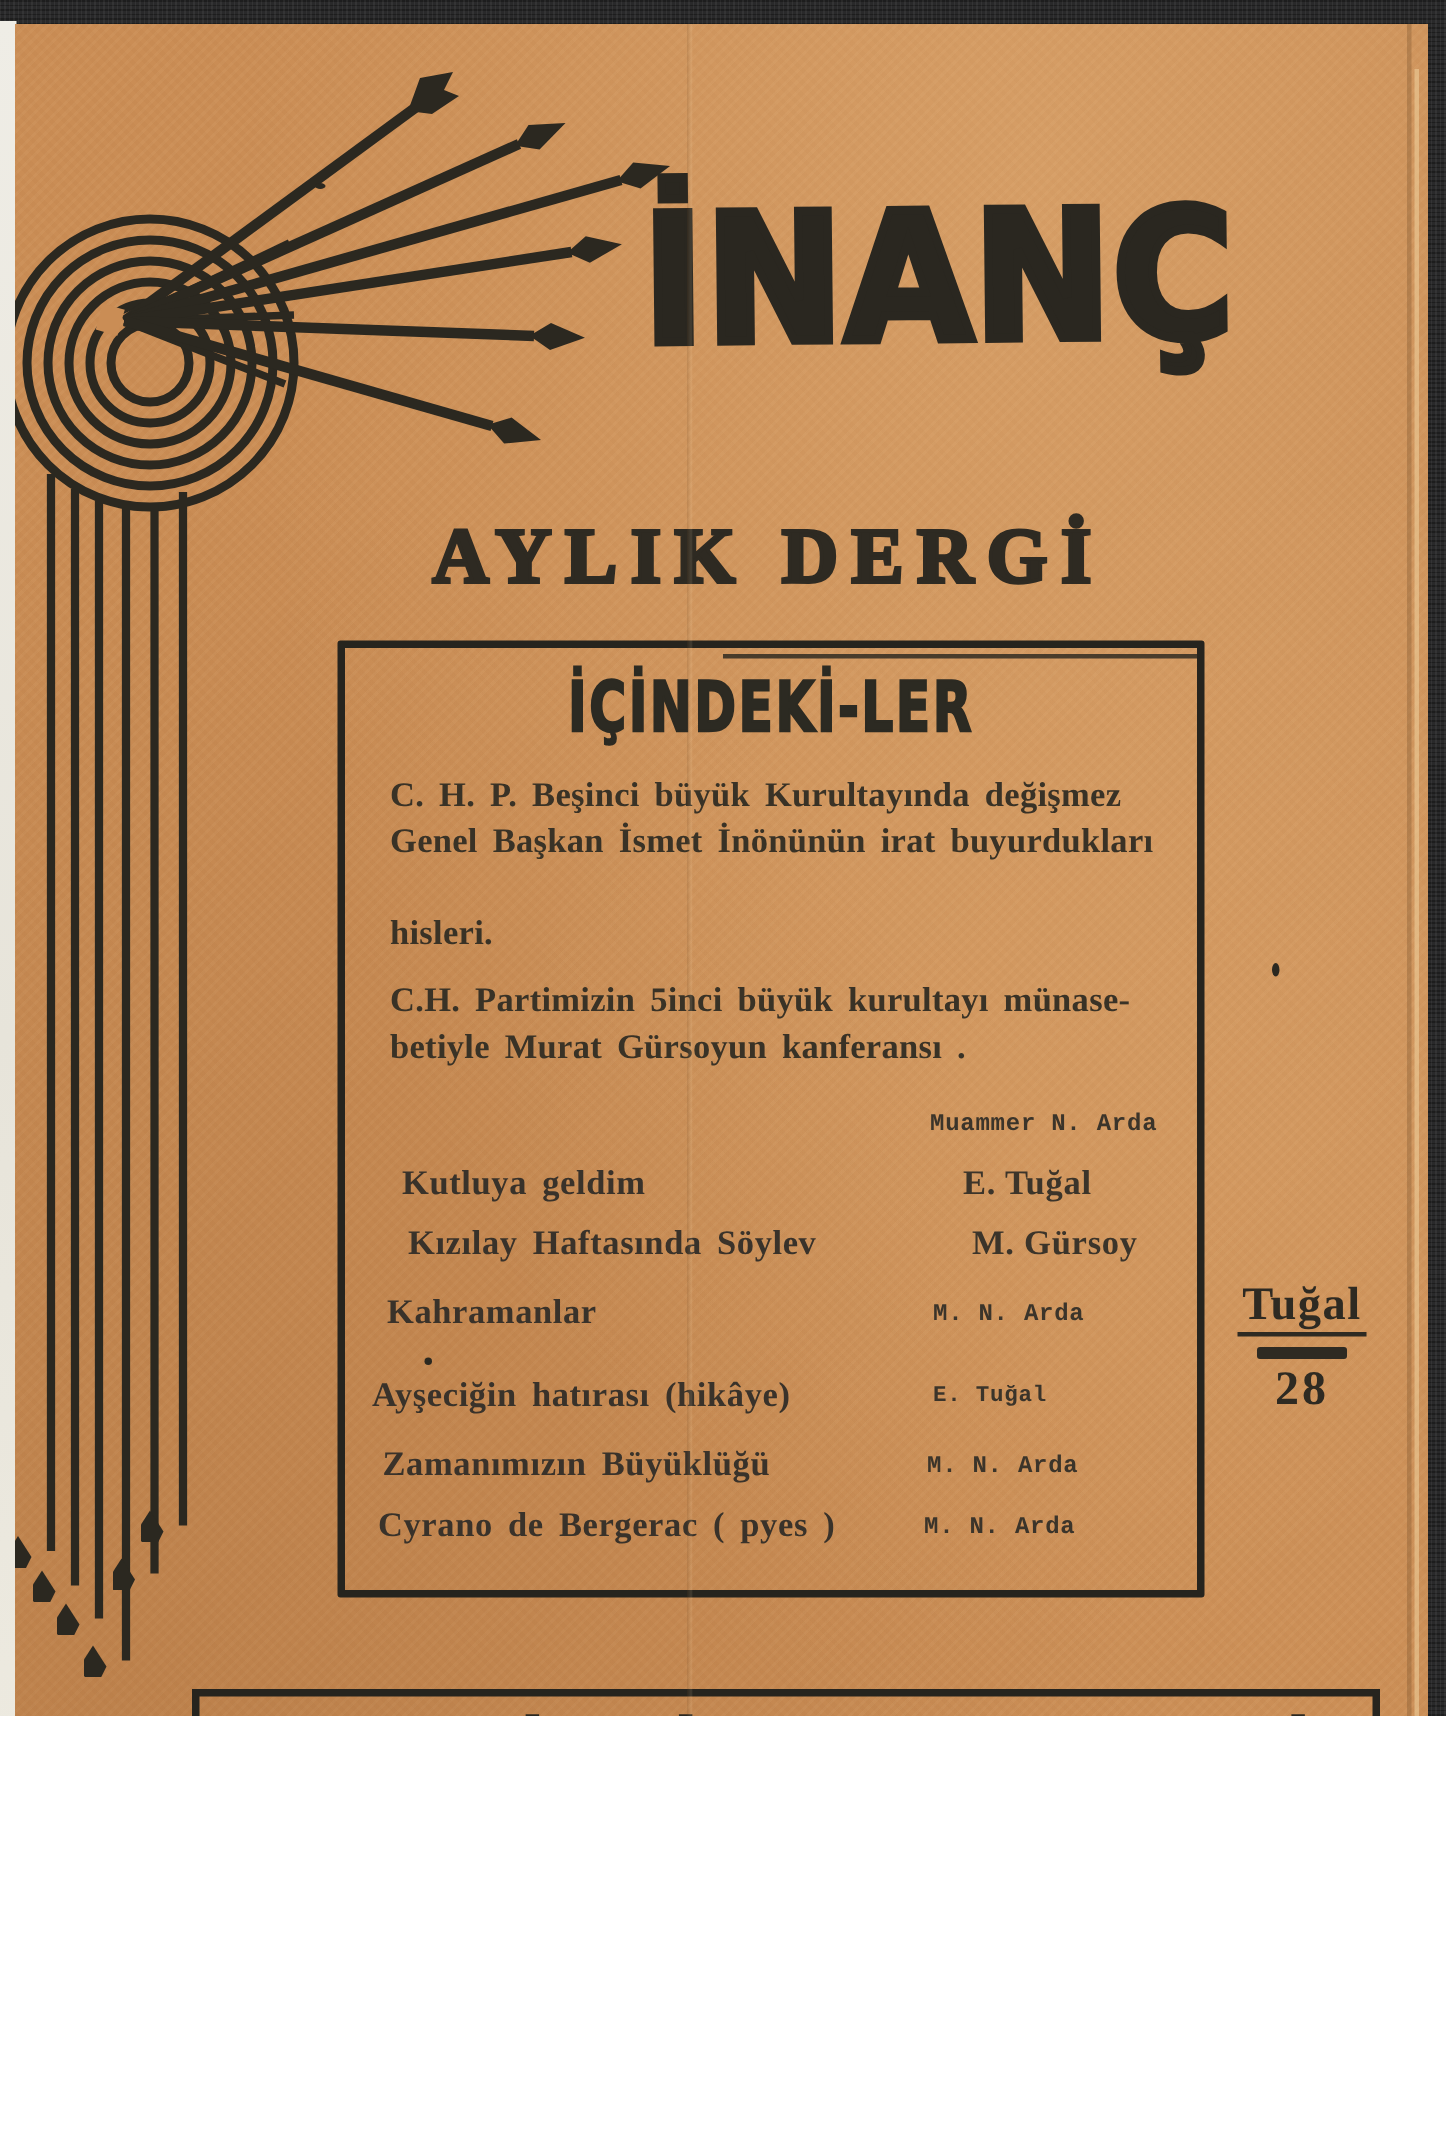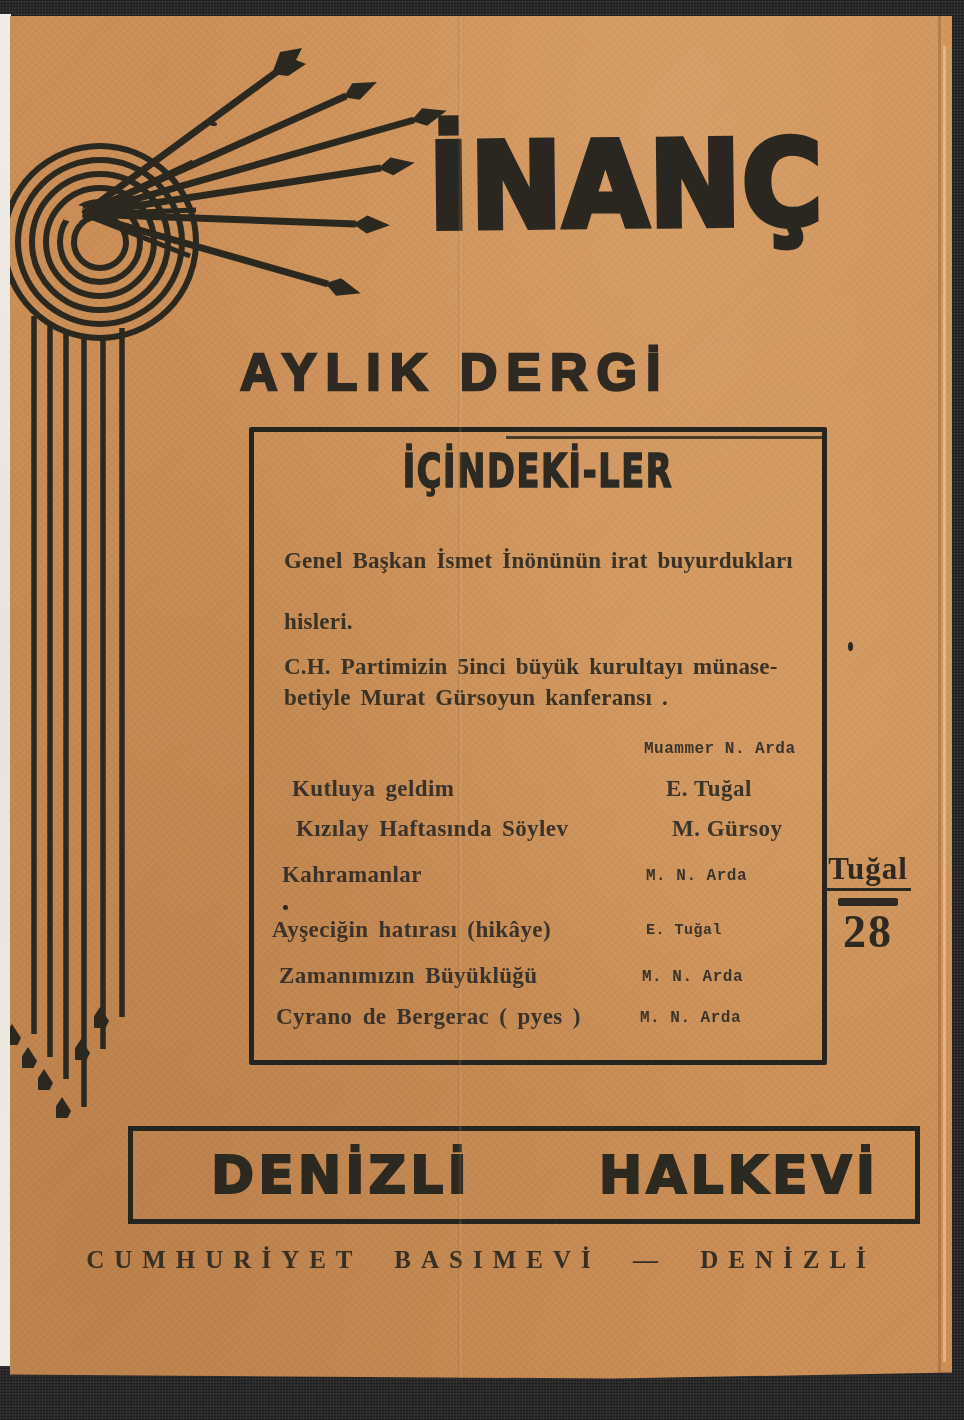--- a/index.html
+++ b/index.html
@@ -2,21 +2,21 @@
 <html><head>
 <meta charset="utf-8">
 <style>
   html,body{margin:0;padding:0;}
   body{
     width:964px;height:1420px;overflow:hidden;
     font-family:"Liberation Serif", serif;
   }
   
   .stage{
-    position:relative;width:964px;height:1420px;overflow:hidden;
+    position:relative;width:964px;height:1144px;overflow:hidden;
     background-color:#29292a;
     background-image:
       repeating-linear-gradient(90deg, rgba(255,255,255,.05) 0 1px, transparent 1px 3px),
       repeating-linear-gradient(0deg, rgba(0,0,0,.30) 0 1px, transparent 1px 3px);
   }
   .white-strip{
     position:absolute;left:0;top:14px;width:11px;height:1352px;
     background:linear-gradient(180deg,#efede6 0%,#e7e4da 50%,#efece2 100%);
   }
   
@@ -48,29 +48,29 @@
   
   .masthead{
     position:absolute;left:418px;top:110px;width:460px;
     font-family:"DejaVu Sans", sans-serif;font-weight:bold;
     font-size:118px;line-height:1.05;color:#2a2720;
     -webkit-text-stroke:6px #2a2720;
     letter-spacing:1px;transform:rotate(-.6deg) scaleX(.93);transform-origin:left top;
     white-space:nowrap;
   }
   .subtitle{
-    position:absolute;left:230px;top:326px;width:545px;
-    font-family:Liberation Sans, sans-serif;font-weight:bold;
+    position:absolute;left:230px;top:326px;width:545px;text-align:center;
+    font-family:Liberation Serif, serif;font-weight:bold;
     font-size:52px;color:#2e2a22;-webkit-text-stroke:2.5px #2e2a22;
     letter-spacing:9px;white-space:nowrap;
   }
   
   .toc{
     position:absolute;left:215px;top:411px;width:578px;height:638px;
-    box-sizing:border-box;border:5px solid #26241e;border-radius:2px;margin-left:24px;
+    box-sizing:border-box;border:5px solid #26241e;border-radius:2px;
   }
   .toc .inner-line{
     position:absolute;right:-2px;top:4px;width:56%;height:3px;background:#26241e;opacity:.8;
   }
   .toc-header{
     position:absolute;left:0;top:15px;width:100%;text-align:center;
     font-family:"DejaVu Sans", sans-serif;font-weight:bold;
     font-size:42px;color:#2c2a22;-webkit-text-stroke:1.5px #2c2a22;
     letter-spacing:2px;transform:scale(.8,1.1);
   }
@@ -95,21 +95,21 @@
   
   .issue{
     position:absolute;left:806px;top:835px;width:104px;text-align:center;
     color:#2e2a22;font-family:"Liberation Serif", serif;
   }
   .issue-label{
     display:inline-block;font-weight:bold;font-size:31px;letter-spacing:1px;
     border-bottom:3px solid #2e2a22;padding:0 3px 1px 3px;
   }
   .issue-bar{width:60px;height:8px;background:#2e2a22;margin:7px auto 3px auto;border-radius:2px;}
-  .issue-number{font-weight:bold;font-size:46px;letter-spacing:2px;line-height:1;}
+  .issue-number{font-weight:bold;font-size:32px;letter-spacing:2px;line-height:1;}
   
   .pub-box{
     position:absolute;left:118px;top:1110px;width:792px;height:98px;
     box-sizing:border-box;border:5px solid #26241e;
     display:flex;align-items:center;
     font-family:"DejaVu Sans", sans-serif;font-weight:bold;
     font-size:52px;color:#2c2920;-webkit-text-stroke:2px #2c2920;letter-spacing:4px;
   }
   .pub-left{margin-left:78px;}
   .pub-right{margin-left:auto;margin-right:36px;}
@@ -173,21 +173,21 @@
     </svg>
 
     <div class="masthead">İNANÇ</div>
     <div class="subtitle">AYLIK DERGİ</div>
 
     <div class="toc">
       <div class="inner-line"></div>
       <div class="toc-header">İÇİNDEKİ-LER</div>
 
       <div class="lead" style="top:83px">
-        <br>
+        <span>C. H. P. Beşinci büyük Kurultayında değişmez</span><br>
         <span>Genel Başkan İsmet İnönünün irat buyurdukları</span><br>
         <br>
         <span>hisleri.</span>
       </div>
 
       <div class="lead" style="top:220px">
         <span>C.H. Partimizin 5inci büyük kurultayı münase-</span><br>
         <span>betiyle Murat Gürsoyun kanferansı .</span>
       </div>
 

